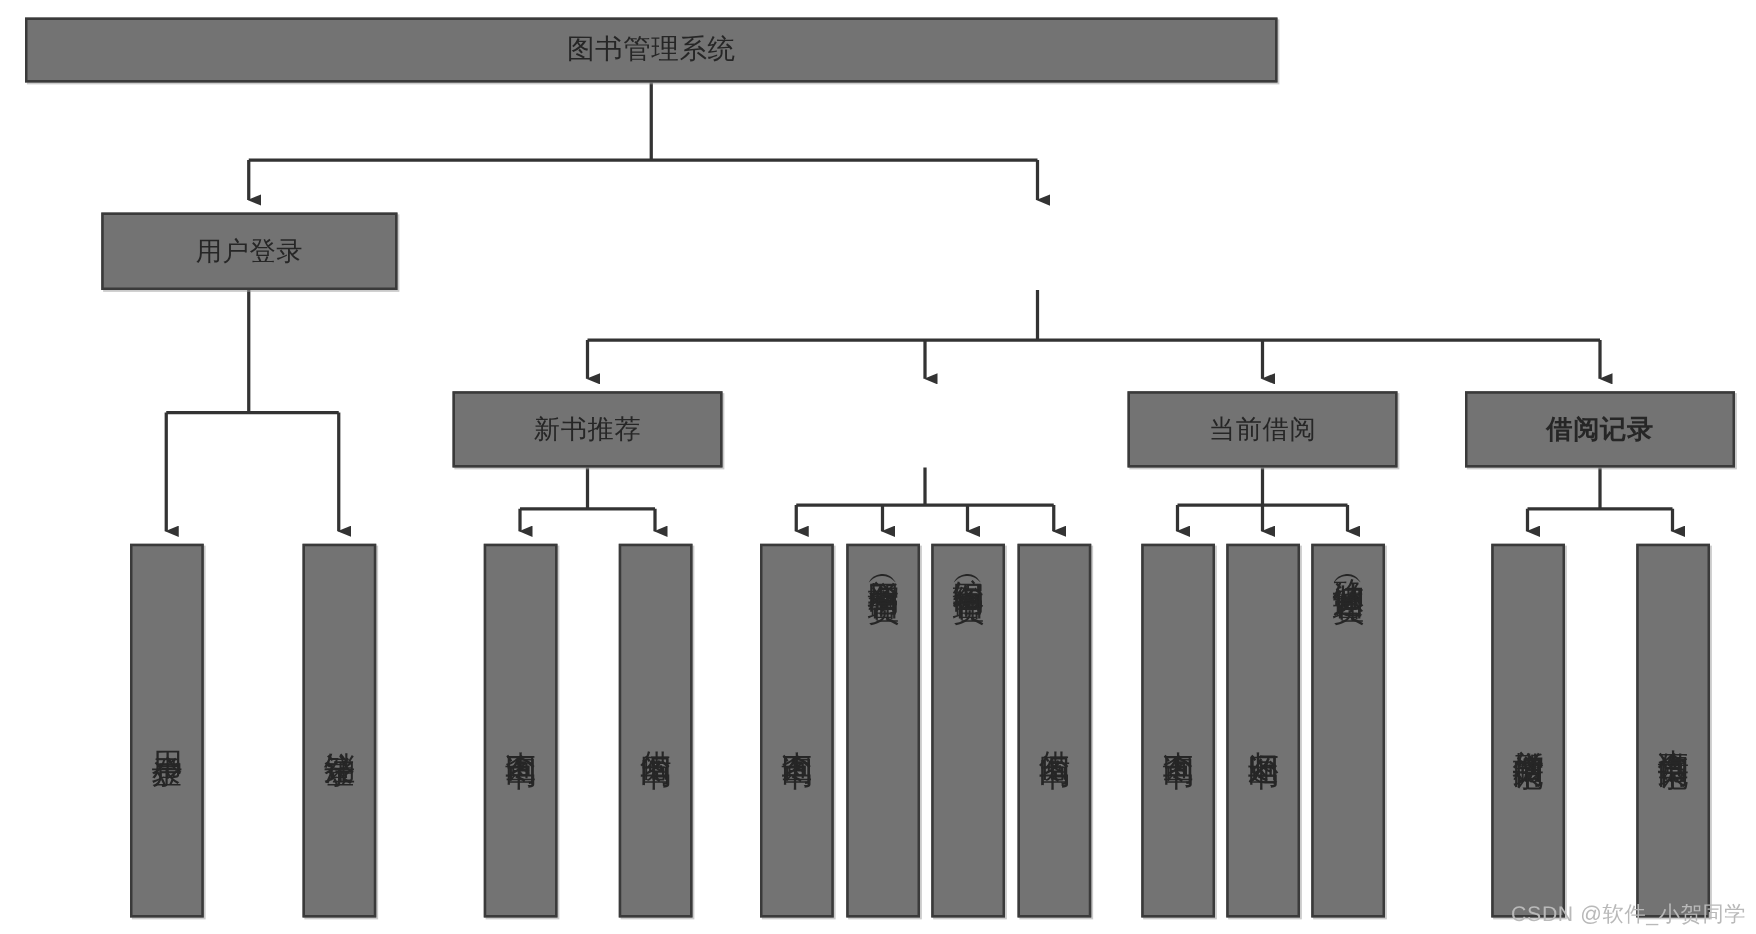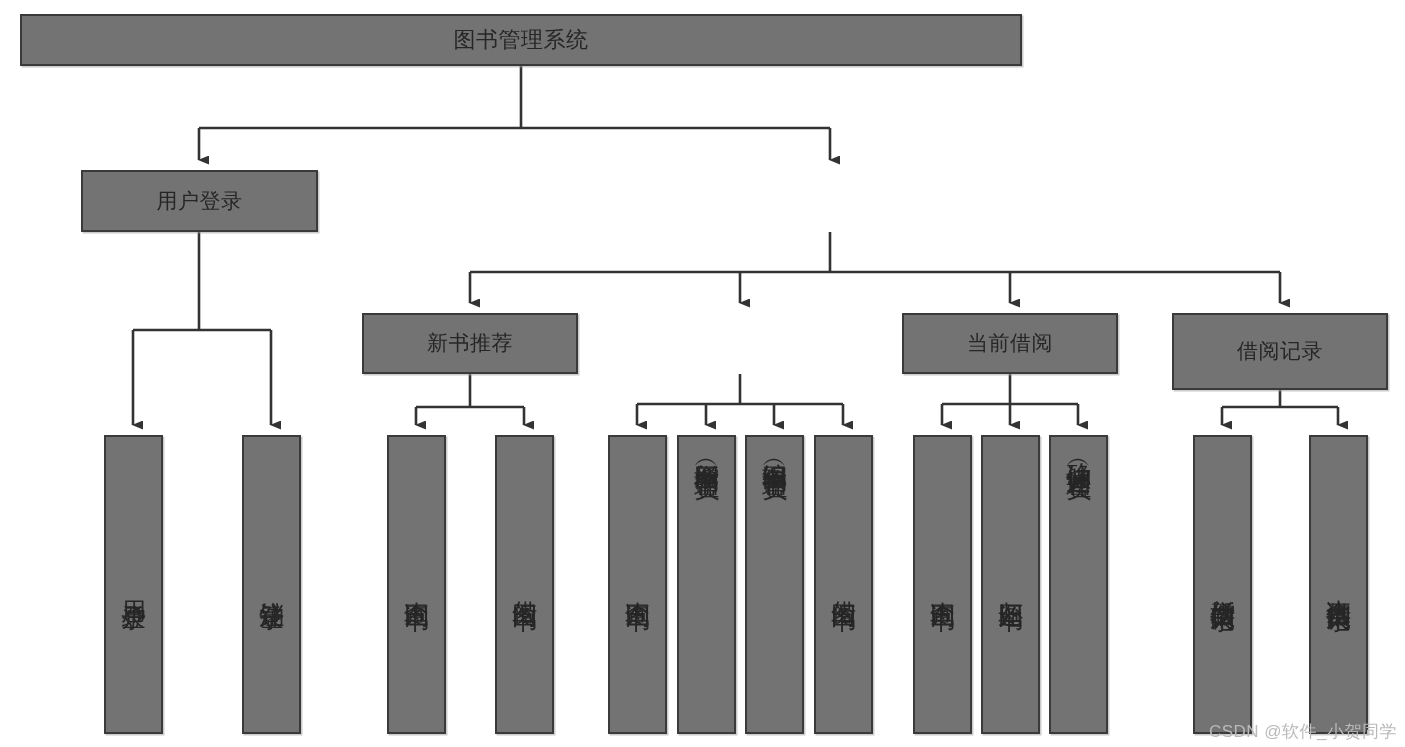--- a/index.html
+++ b/index.html
@@ -146,21 +146,21 @@
   <div class="node horiz" style="left:81px; top:170px; width:237px; height:62px;">
     <span class="node-label">用户登录</span>
   </div>
 
   <div class="node horiz" style="left:362px; top:313px; width:216px; height:61px;">
     <span class="node-label">新书推荐</span>
   </div>
   <div class="node horiz" style="left:902px; top:313px; width:216px; height:61px;">
     <span class="node-label">当前借阅</span>
   </div>
-  <div class="node horiz" style="left:1172px; top:313px; width:216px; height:77px;">
+  <div class="node horiz" style="left:1172px; top:313px; width:216px; height:61px;font-weight:bold;">
     <span class="node-label">借阅记录</span>
   </div>
 
   <div class="node leaf centered" style="left:104px; top:435px; width:59px; height:299px;">
     <span class="node-label">用户登录</span>
   </div>
   <div class="node leaf centered" style="left:242px; top:435px; width:59px; height:299px;">
     <span class="node-label">注销登录</span>
   </div>
 

